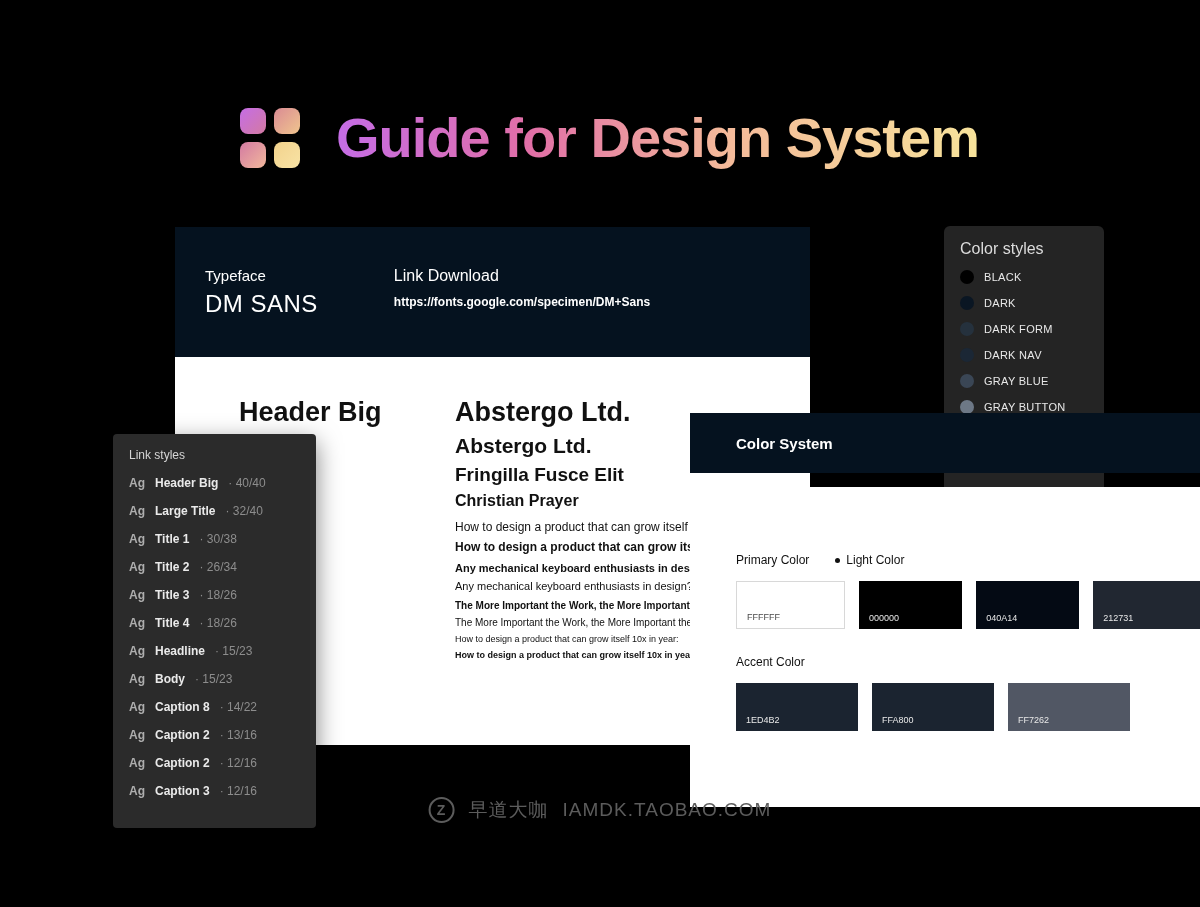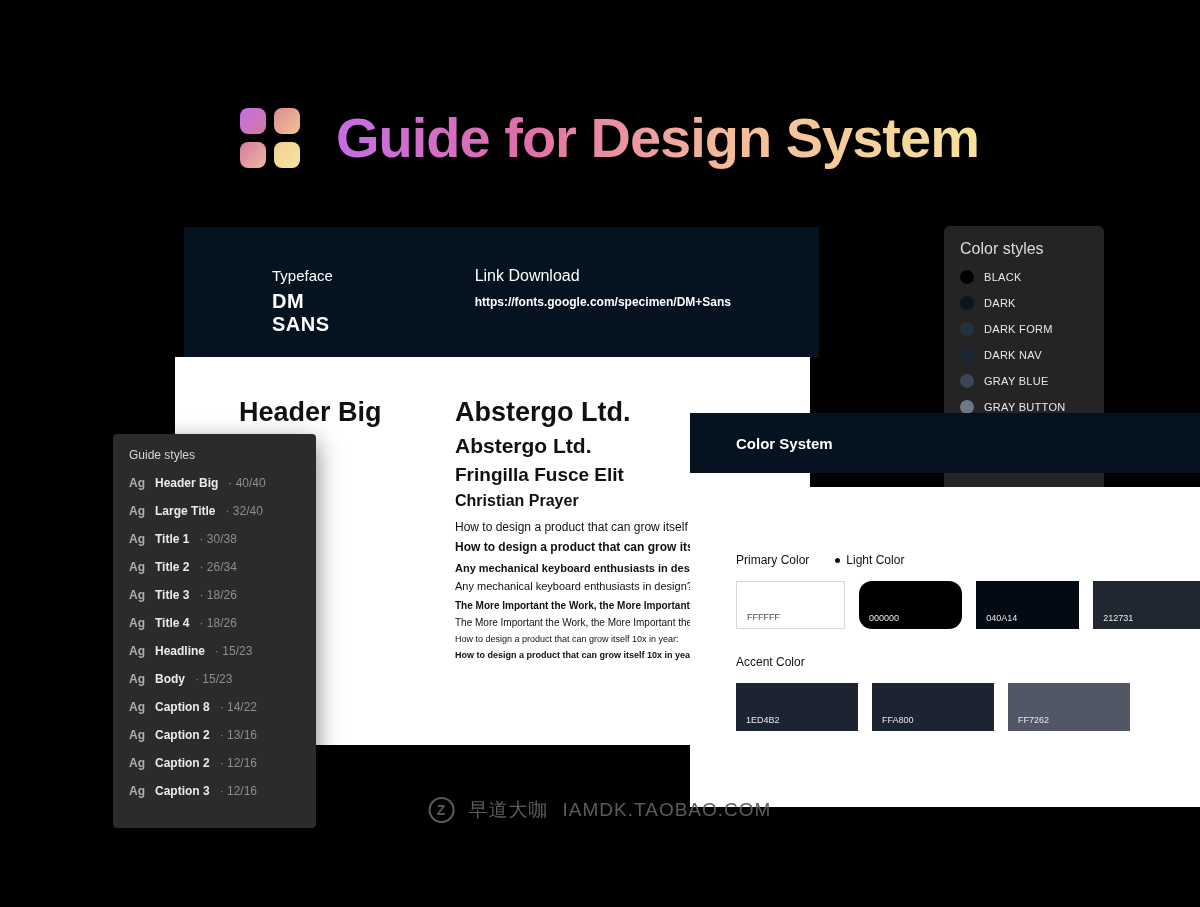--- a/index.html
+++ b/index.html
@@ -49,27 +49,26 @@
 
   
   .typeface-panel {
     position: absolute;
     top: 227px;
     left: 175px;
     width: 635px;
     height: 130px;
     background: #05121f;
     color: #fff;
-    padding: 40px 88px 0;
+    padding: 40px 30px 0;
     display: flex;
-    gap: 120px;
-    margin-left: 9px;
+    gap: 76px;
   }
   .typeface-col .label { font-size: 15px; font-weight: 500; }
-  .typeface-col .value { font-size: 20px; font-weight: 700; margin-top: 6px; letter-spacing: 0.5px; }
+  .typeface-col .value { font-size: 24px; font-weight: 400; margin-top: 6px; letter-spacing: 0.5px; }
   .download-col .label { font-size: 16px; font-weight: 500; }
   .download-col .url { font-size: 12px; font-weight: 600; margin-top: 10px; }
 
   
   .specimen-panel {
     position: absolute;
     top: 357px;
     left: 175px;
     width: 635px;
     height: 388px;
@@ -243,21 +242,21 @@
     <div class="l7">Any mechanical keyboard enthusiasts in design?</div>
     <div class="l8">Any mechanical keyboard enthusiasts in design?</div>
     <div class="l9">The More Important the Work, the More Important the Rest</div>
     <div class="l10">The More Important the Work, the More Important the Rest</div>
     <div class="l11">How to design a product that can grow itself 10x in year:</div>
     <div class="l12">How to design a product that can grow itself 10x in year:</div>
   </div>
 </div>
 
 <div class="text-styles-panel">
-  <div class="head">Guide styles</div>
+  <div class="head">Link styles</div>
   <div id="text-styles-list">
       <div class="row">
         <span class="ag">Ag</span>
         <span class="name">Header Big</span>
         <span class="meta">· 40/40</span>
       </div>
       <div class="row">
         <span class="ag">Ag</span>
         <span class="name">Large Title</span>
         <span class="meta">· 32/40</span>
@@ -359,21 +358,21 @@
 
 <div class="color-body">
   <div class="section-labels">
     <span>Primary Color</span>
     <span><span class="dot"></span><span>Light Color</span></span>
   </div>
   <div class="swatch-row" id="primary-swatches">
       <div class="swatch light" style="background: rgb(255, 255, 255); padding-left: 36px;">
         <span class="hex">FFFFFF</span>
       </div>
-      <div class="swatch dark" style="background: rgb(0, 0, 0); border-radius: 13px;">
+      <div class="swatch dark" style="background: rgb(0, 0, 0);">
         <span class="hex">000000</span>
       </div>
       <div class="swatch dark" style="background: rgb(4, 10, 20);">
         <span class="hex">040A14</span>
       </div>
       <div class="swatch dark" style="background: rgb(33, 39, 49); padding-left: 23px;">
         <span class="hex">212731</span>
       </div>
     </div>
   <div class="accent-label">Accent Color</div>

